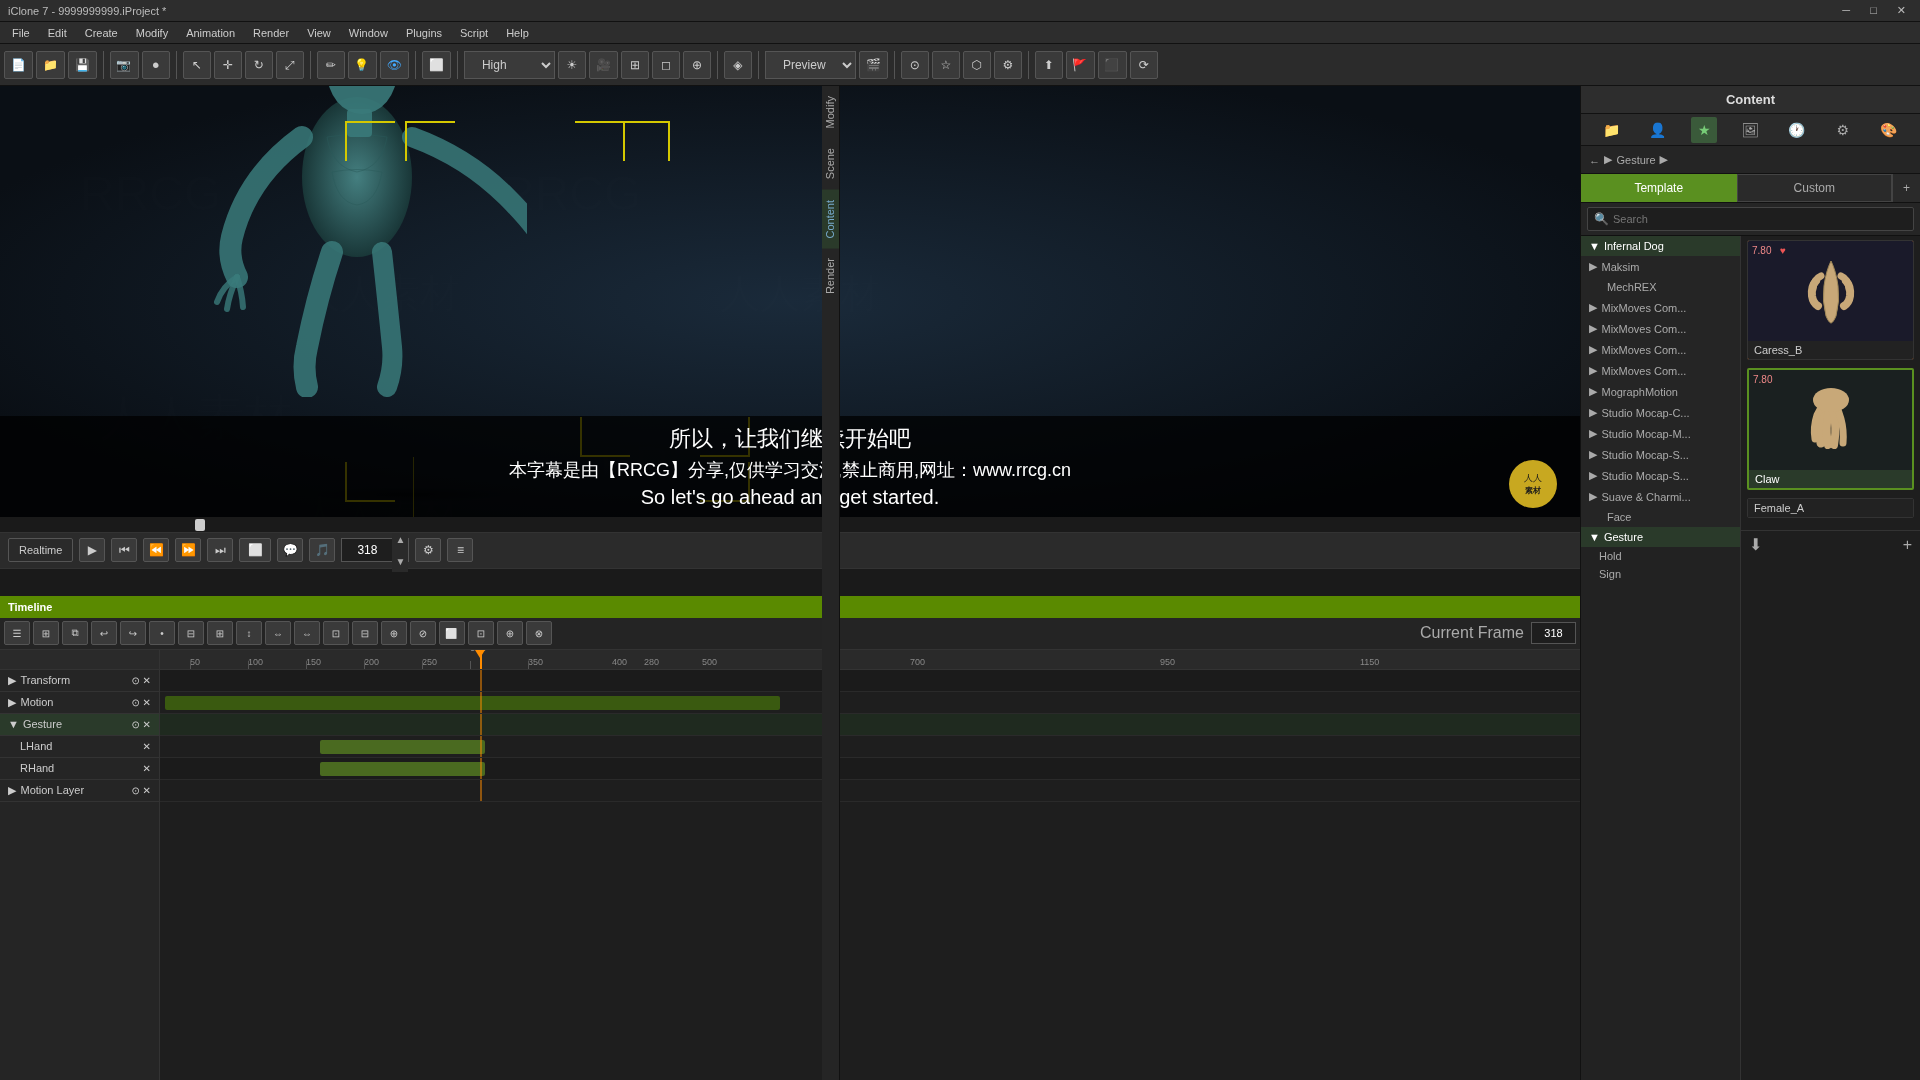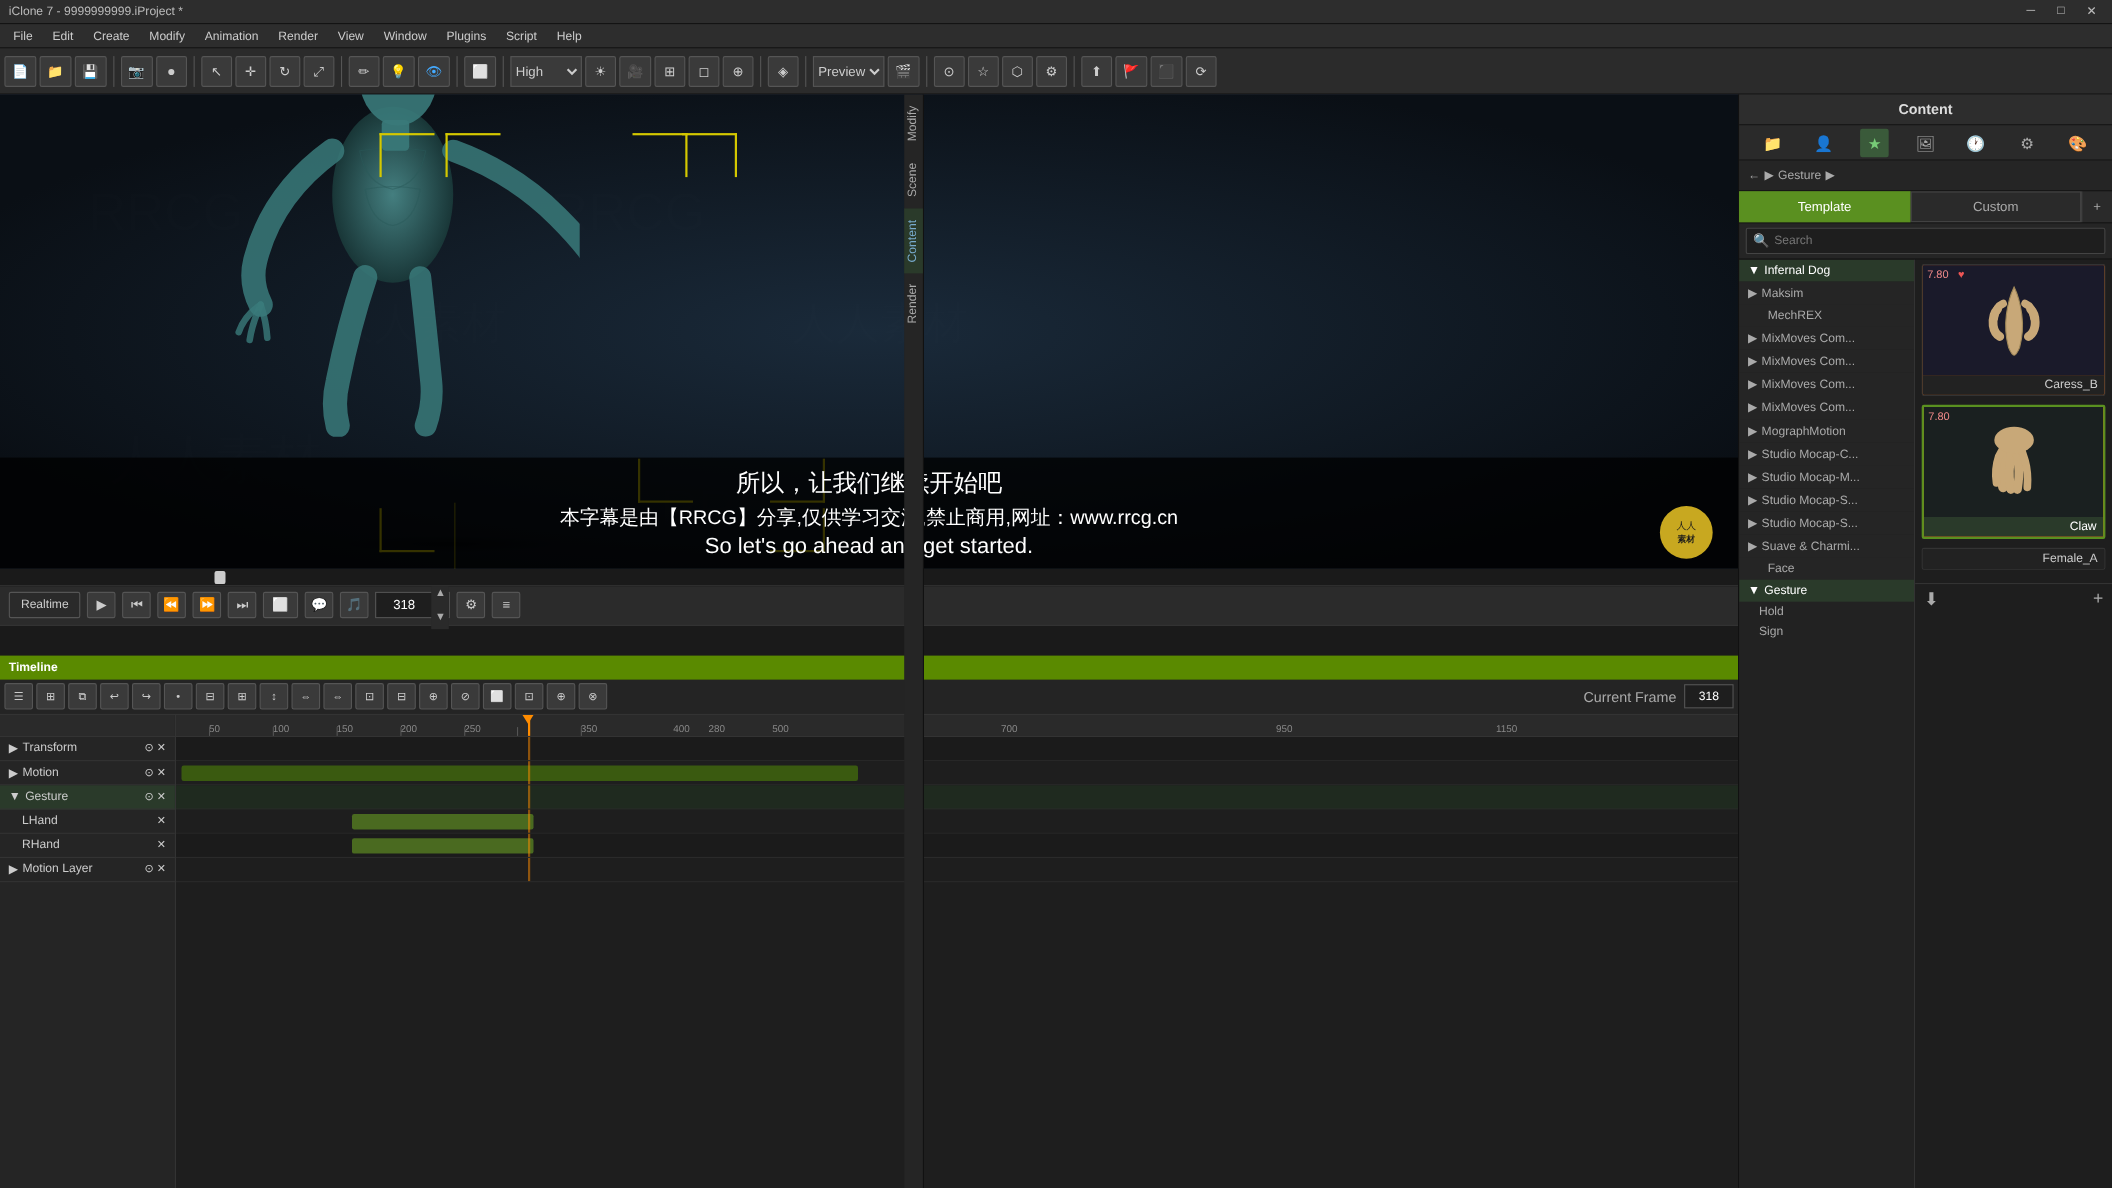--- a/index.html
+++ b/index.html
@@ -71,21 +71,21 @@
       width: 1px;
       height: 28px;
       background: #555;
       margin: 0 3px;
     }
     .toolbar-select {
       background: #3a3a3a;
       border: 1px solid #555;
       color: #ccc;
       height: 28px;
-      padding: 0 0;
+      padding: 0 13px;
       cursor: pointer;
       font-size: 12px;
     }
 
     
     #main-area {
       display: flex;
       height: calc(1080px - 22px - 22px - 42px);
     }
     .side-label {
@@ -420,21 +420,21 @@
       background: #1a1a2a;
       display: flex;
       align-items: center;
       justify-content: center;
       position: relative;
     }
     .preview-label {
       padding: 3px 6px;
       font-size: 11px;
       color: #ccc;
-      text-align: right;
+      text-align: left;
       background: #222;
     }
     .preview-rating {
       position: absolute;
       top: 4px;
       left: 4px;
       font-size: 10px;
       color: #e88;
     }
     .bottom-actions {
@@ -722,21 +722,21 @@
       <div class="play-btn" style="font-size:10px;">⇔</div>
       <div class="play-btn" style="font-size:10px;">⊡</div>
       <div class="play-btn" style="font-size:10px;">⊟</div>
       <div class="play-btn" style="font-size:10px;">⊕</div>
       <div class="play-btn" style="font-size:10px;">⊘</div>
       <div class="play-btn" style="font-size:10px;">⬜</div>
       <div class="play-btn" style="font-size:10px;">⊡</div>
       <div class="play-btn" style="font-size:10px;">⊕</div>
       <div class="play-btn" style="font-size:10px;">⊗</div>
       <div style="flex:1;"></div>
-      <span style="font-size:13px; color:#aaa; margin-right:4px;">Current Frame</span>
+      <span style="font-size:16px; color:#aaa; margin-right:4px;">Current Frame</span>
       <input type="text" value="318" style="background: rgb(30, 30, 30); border: 1px solid rgb(85, 85, 85); color: rgb(255, 255, 255); width: 45px; height: 22px; text-align: center; font-size: 11px;">
     </div>
 
     <div id="timeline-tracks" style="display:flex; flex:1; overflow:hidden; background:#1e1e1e;">
 
       <div id="track-labels" style="width:160px; background:#252525; border-right:1px solid #333; flex-shrink:0;">
         <div style="height:20px; background:#2a2a2a; border-bottom:1px solid #333;"></div>
         <div class="track-label-row">
           <span style="margin-right:4px;">▶</span>
             <span>Transform</span>

